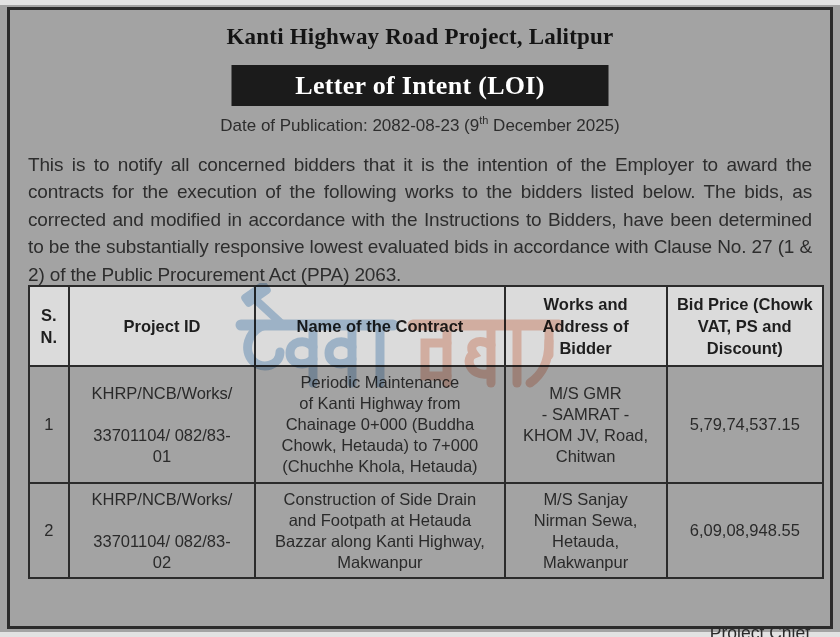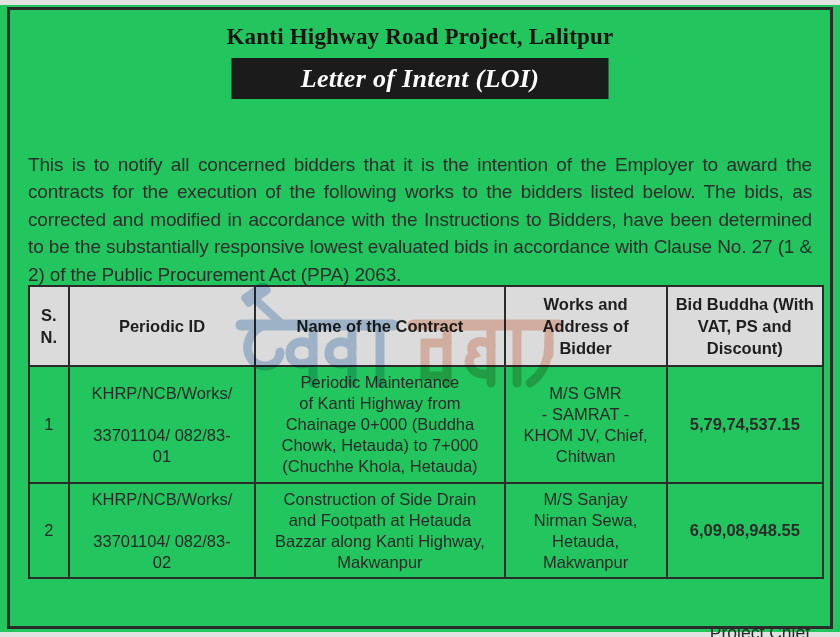--- a/index.html
+++ b/index.html
@@ -1,32 +1,32 @@
 <!DOCTYPE html>
 <html><head>
 <meta charset="utf-8">
 <style>
   * { margin: 0; padding: 0; box-sizing: border-box; }
   html, body { width: 840px; height: 637px; overflow: hidden; background: #ffffff; }
   body { font-family: "Liberation Sans", sans-serif; color: #2d2d2d; }
 
-  .page { position: relative; width: 840px; height: 637px; background: #22c55e; }
+  .page { position: relative; width: 840px; height: 637px; background: #a3a3a3; }
   .edge-strip { position: absolute; left: 0; right: 0; height: 5px; background: #e2e2e2; }
   .edge-strip.top { top: 0; }
   .edge-strip.bottom { bottom: 0; }
   .frame { position: absolute; top: 7px; left: 7px; right: 7px; bottom: 8px;
            border: 3px solid #2b2b2b; pointer-events: none; }
 
   .doc-title { position: absolute; top: 24px; left: 0; width: 100%;
                text-align: center; font-family: "Liberation Serif", serif;
                font-weight: bold; font-size: 23px; color: #141414; letter-spacing: 0.2px; }
 
-  .banner { position: absolute; top: 58px; left: 50%; transform: translateX(-50%);
+  .banner { position: absolute; top: 65px; left: 50%; transform: translateX(-50%);
             width: 377px; height: 41px; background: #1b1b1b;
-            display: flex; align-items: center; justify-content: center; font-style: italic; }
+            display: flex; align-items: center; justify-content: center; }
   .banner span { font-family: "Liberation Serif", serif; font-weight: bold;
                  font-size: 26px; color: #ffffff; letter-spacing: 0.3px; }
 
   .date-line { position: absolute; top: 114px; left: 0; width: 100%;
                text-align: center; font-size: 17px; color: #2d2d2d; }
   .date-line sup { font-size: 11px; }
 
   .body-para { position: absolute; top: 151px; left: 28px; width: 784px;
                font-size: 19px; line-height: 27.4px; text-align: justify;
                color: #2d2d2d; letter-spacing: -0.15px; }
@@ -42,21 +42,21 @@
   table.bids td { font-size: 16.5px; line-height: 21px; color: #2a2a2a;
                background: transparent; }
   tr.header-row   { height: 80px; }
   tr.data-row-1   { height: 117px; }
   tr.data-row-2   { height: 95px; }
   col.c-sn     { width: 5%; }
   col.c-cid    { width: 23.5%; }
   col.c-name   { width: 31.4%; }
   col.c-bidder { width: 20.4%; }
   col.c-price  { width: 19.7%; }
-  td.price-cell { font-size: 17px; font-weight: bold; }
+  td.price-cell { font-size: 17px; }
 
   .watermark { position: absolute; top: -2px; left: 205px; width: 330px; height: 115px;
                z-index: 3; mix-blend-mode: multiply; pointer-events: none; opacity: 0.95; }
 
   .sr-only { position: absolute; width: 1px; height: 1px; overflow: hidden;
              clip: rect(0 0 0 0); white-space: nowrap; }
 
   .signature { position: absolute; top: 583px; right: 30px;
                font-size: 17.5px; color: #2a2a2a; margin-top: 40px; }
 </style>
@@ -67,20 +67,21 @@
   <div class="edge-strip top"></div>
   <div class="edge-strip bottom"></div>
   <div class="frame"></div>
 
   <div class="doc-title">Kanti Highway Road Project, Lalitpur</div>
 
   <div class="banner">
     <span>Letter of Intent (LOI)</span>
   </div>
 
+  <div class="date-line"><span>Date of Publication: 2082-08-23 (9</span><sup>th</sup><span> December 2025)</span></div>
 
   <div class="body-para">This is to notify all concerned bidders that it is the intention of the Employer to award the contracts for the execution of the following works to the bidders listed below. The bids, as corrected and modified in accordance with the Instructions to Bidders, have been determined to be the substantially responsive lowest evaluated bids in accordance with Clause No. 27 (1 &amp; 2) of the Public Procurement Act (PPA) 2063.</div>
 
   <div class="table-zone">
 
     <svg class="watermark" viewBox="0 0 330 115" xmlns="http://www.w3.org/2000/svg" aria-hidden="true">
       <g>
         <rect x="8" y="4" width="30" height="14" rx="4" fill="#b3cee6" transform="rotate(-35 23 11)"></rect>
         <line x1="24" y1="18" x2="50" y2="42" stroke="#b3cee6" stroke-width="8" stroke-linecap="round"></line>
       </g>
@@ -111,43 +112,43 @@
         <col class="c-sn">
           <col class="c-cid">
           <col class="c-name">
           <col class="c-bidder">
           <col class="c-price">
       </colgroup>
       <tbody>
         <tr class="header-row">
           <th>S.
 N.</th>
-          <th>Periodic ID</th>
+          <th>Project ID</th>
           <th>Name of the Contract</th>
           <th>Works and
 Address of
 Bidder</th>
-          <th>Bid Buddha (With
+          <th>Bid Price (Chowk
 VAT, PS and
 Discount)</th>
         </tr>
         <tr class="data-row-1">
           <td>1</td>
           <td>KHRP/NCB/Works/
 
 33701104/ 082/83-
 01</td>
           <td>Periodic Maintenance
 of Kanti Highway from
 Chainage 0+000 (Buddha
 Chowk, Hetauda) to 7+000
 (Chuchhe Khola, Hetauda)</td>
           <td>M/S GMR
 - SAMRAT -
-KHOM JV, Chief,
+KHOM JV, Road,
 Chitwan</td>
           <td class="price-cell">5,79,74,537.15</td>
         </tr>
         <tr class="data-row-2">
           <td>2</td>
           <td>KHRP/NCB/Works/
 
 33701104/ 082/83-
 02</td>
           <td>Construction of Side Drain

